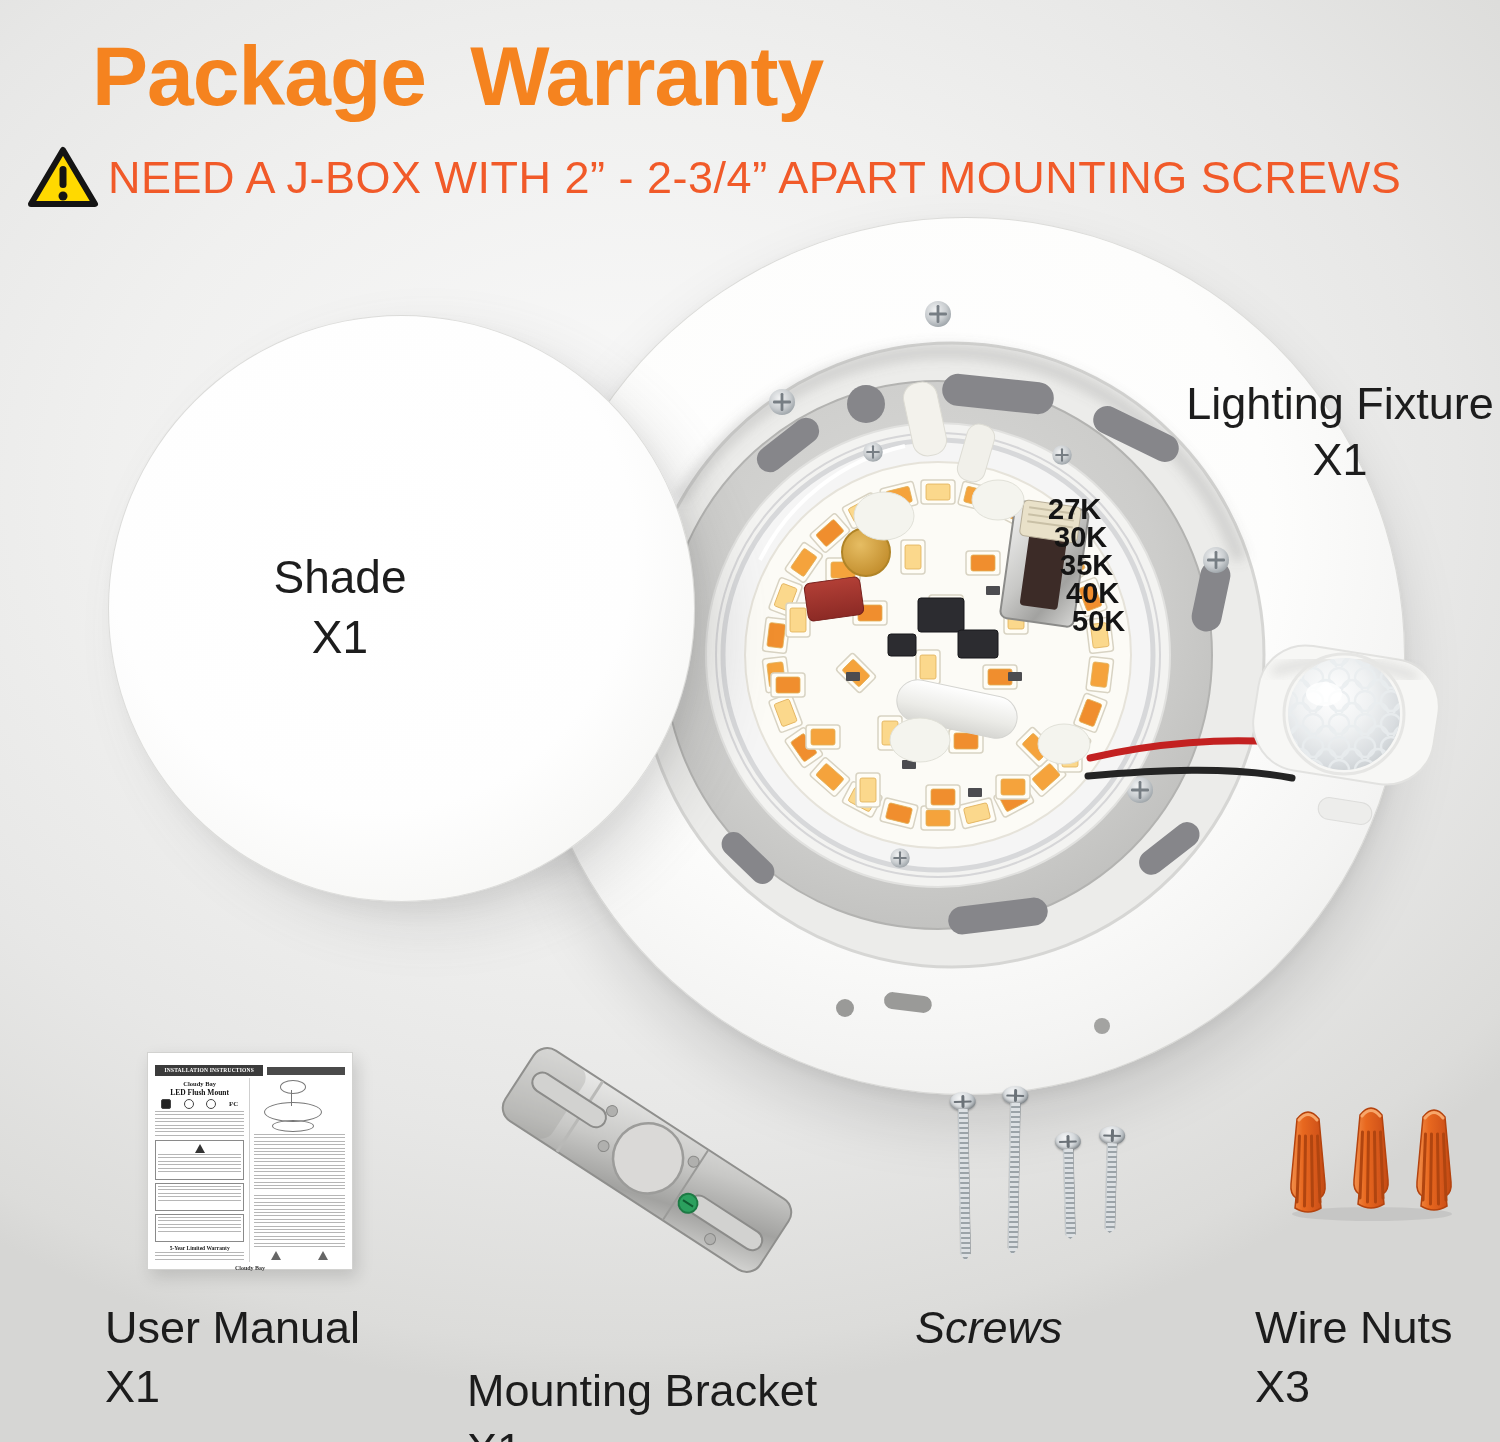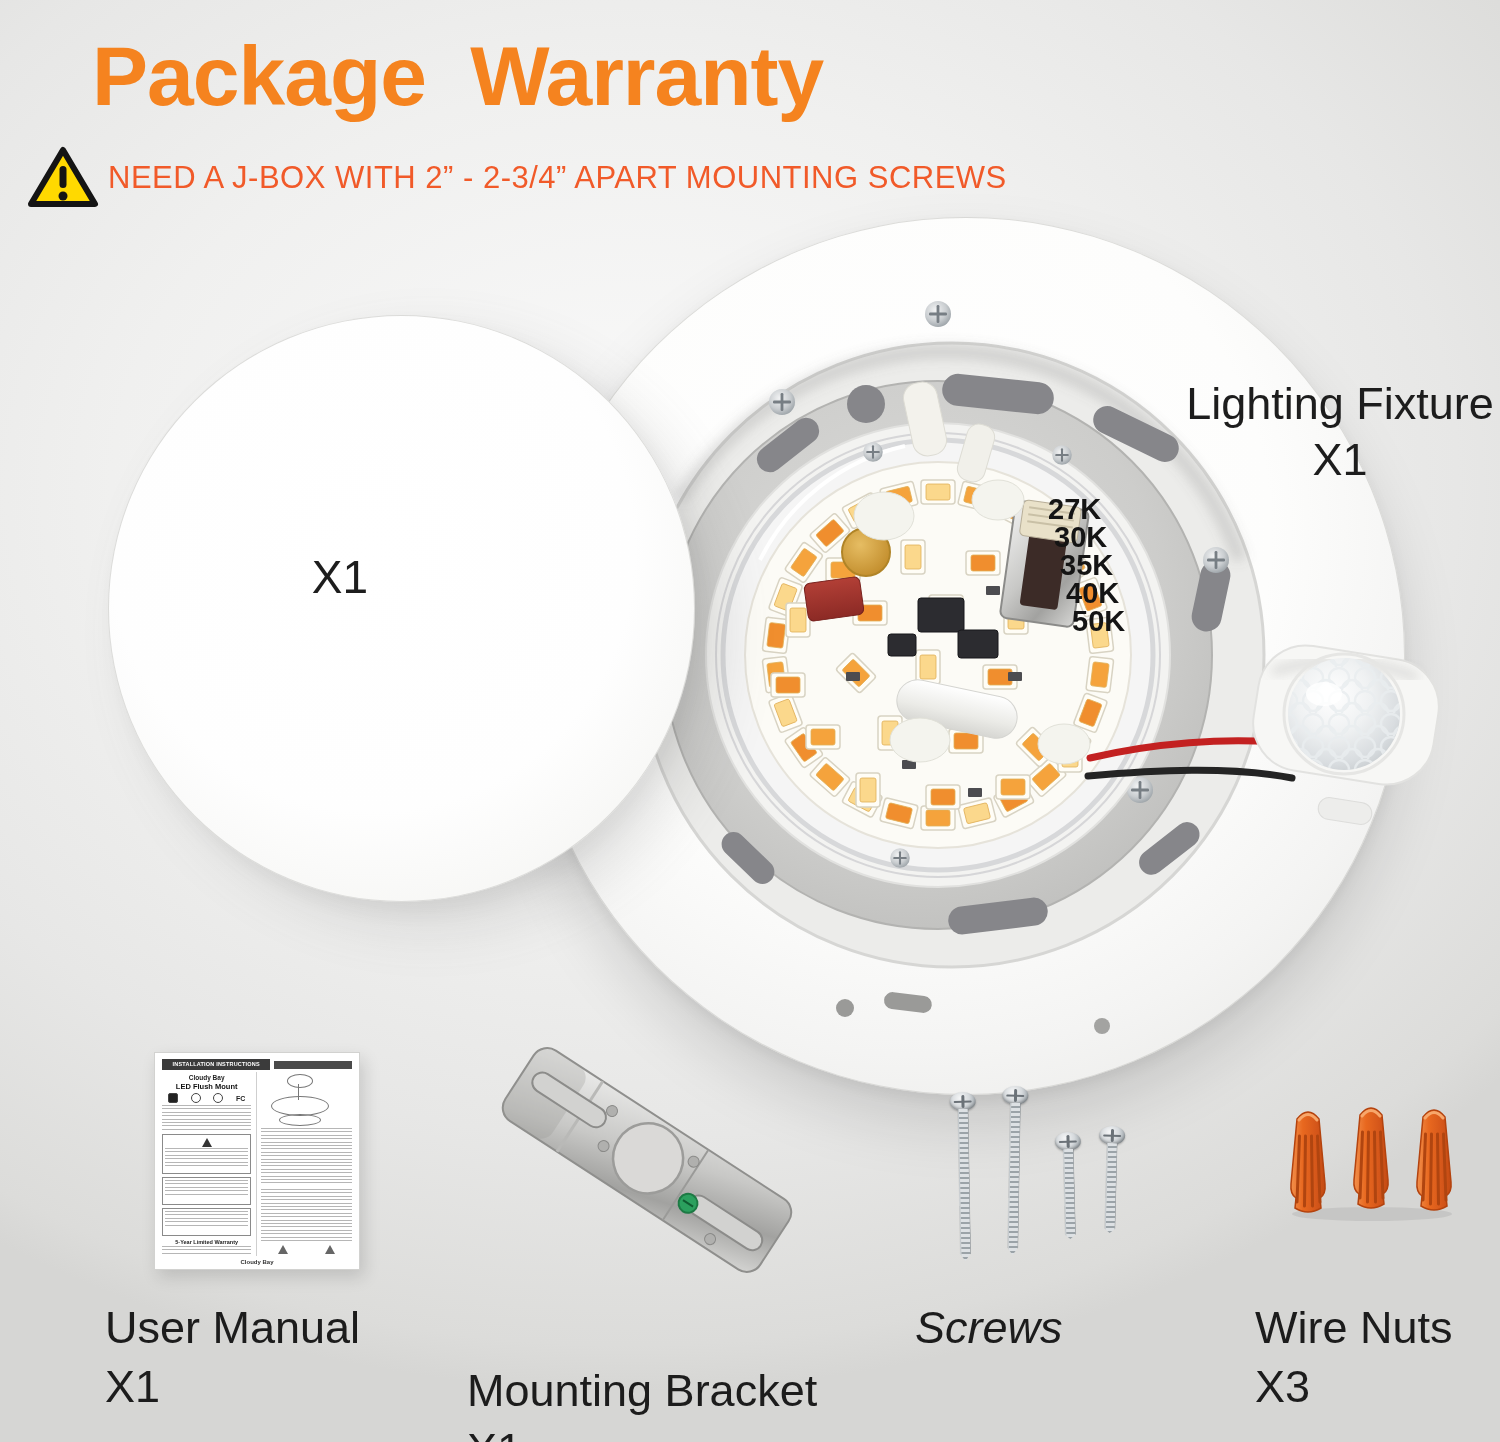--- a/index.html
+++ b/index.html
@@ -10,21 +10,21 @@
       radial-gradient(1150px 900px at 42% 34%, #fafafa 0%, #f0f0ef 45%, #e7e7e6 72%, #dcdcda 95%, #d6d6d4 100%);
   }
   
   .title{
     position:absolute;left:92px;top:28px;
     font-size:84px;font-weight:700;letter-spacing:-1px;word-spacing:22px;
     color:#F5831F;
   }
   .warn-row{position:absolute;left:26px;top:144px;display:flex;align-items:center;gap:8px;}
   .warn-ico{width:74px;height:68px;flex:0 0 auto;}
-  .warn-text{font-size:31px;color:#F15A29;letter-spacing:.5px;white-space:nowrap;}
+  .warn-text{font-size:45px;color:#F15A29;letter-spacing:.5px;white-space:nowrap;}
 
   
   .fixture-base{
     position:absolute;left:527px;top:217px;width:876px;height:876px;border-radius:50%;
     background:radial-gradient(circle at 44% 36%, #ffffff 0%, #fdfdfc 48%, #f4f4f3 70%, #ebebe9 87%, #e1e1df 97%);
     box-shadow:0 30px 60px rgba(0,0,0,.13), 0 6px 14px rgba(0,0,0,.06);
     border:1px solid rgba(205,205,203,.7);
   }
   #fixture-svg{position:absolute;left:0;top:0;}
 
@@ -45,23 +45,23 @@
     font-size:46px;color:#1d1d1d;line-height:1.3;
   }
 
   
   .item-label{
     position:absolute;text-align:left;font-size:45px;color:#1c1c1c;line-height:1.32;
   }
 
   
   .manual{
-    position:absolute;left:154px;top:1052px;width:206px;height:218px;background:#fff;
+    position:absolute;left:147px;top:1052px;width:206px;height:218px;background:#fff;
     border:1px solid #d2d2d0;box-shadow:4px 7px 16px rgba(0,0,0,.14);
-    box-sizing:border-box;padding:6px 7px;font-family:Liberation Sans, sans-serif;
+    box-sizing:border-box;padding:12px 7px;font-family:Liberation Serif, serif;
   }
   .m-header{display:flex;gap:4px;align-items:flex-start;}
   .m-header-left{background:#3b3b3b;color:#fff;font-size:5.5px;font-weight:700;text-align:center;
     width:56%;padding:2px 1px;line-height:1.35;letter-spacing:.2px;}
   .m-header-right{background:#4a4a4a;height:8px;flex:1;margin-top:2px;}
   .m-cols{display:flex;gap:5px;margin-top:2px;}
   .m-col-l{width:47%;}
   .m-col-r{flex:1;border-left:1px solid #cfcfcf;padding-left:4px;}
   .m-brand{font-size:6.5px;font-weight:700;text-align:center;margin-top:2px;color:#222;}
   .m-product{font-size:7.5px;font-weight:700;text-align:center;color:#111;margin:1px 0 2px;}
@@ -443,20 +443,21 @@
     </g>
   </svg>
 
   <div class="fixture-label">
     <div>Lighting Fixture</div>
     <div>X1</div>
   </div>
 
   <div class="shade"></div>
   <div class="shade-label">
+    <div>Shade</div>
     <div>X1</div>
   </div>
 
   <div class="title">Package  Warranty</div>
   <div class="warn-row">
     <svg class="warn-ico" viewBox="0 0 74 68">
       <path d="M37,6 L69,60 L5,60 Z" fill="#FFD900" stroke="#141414" stroke-width="6" stroke-linejoin="round"></path>
       <rect x="33.5" y="22" width="7" height="22" rx="3.5" fill="#141414"></rect>
       <circle cx="37" cy="52" r="4.5" fill="#141414"></circle>
     </svg>

